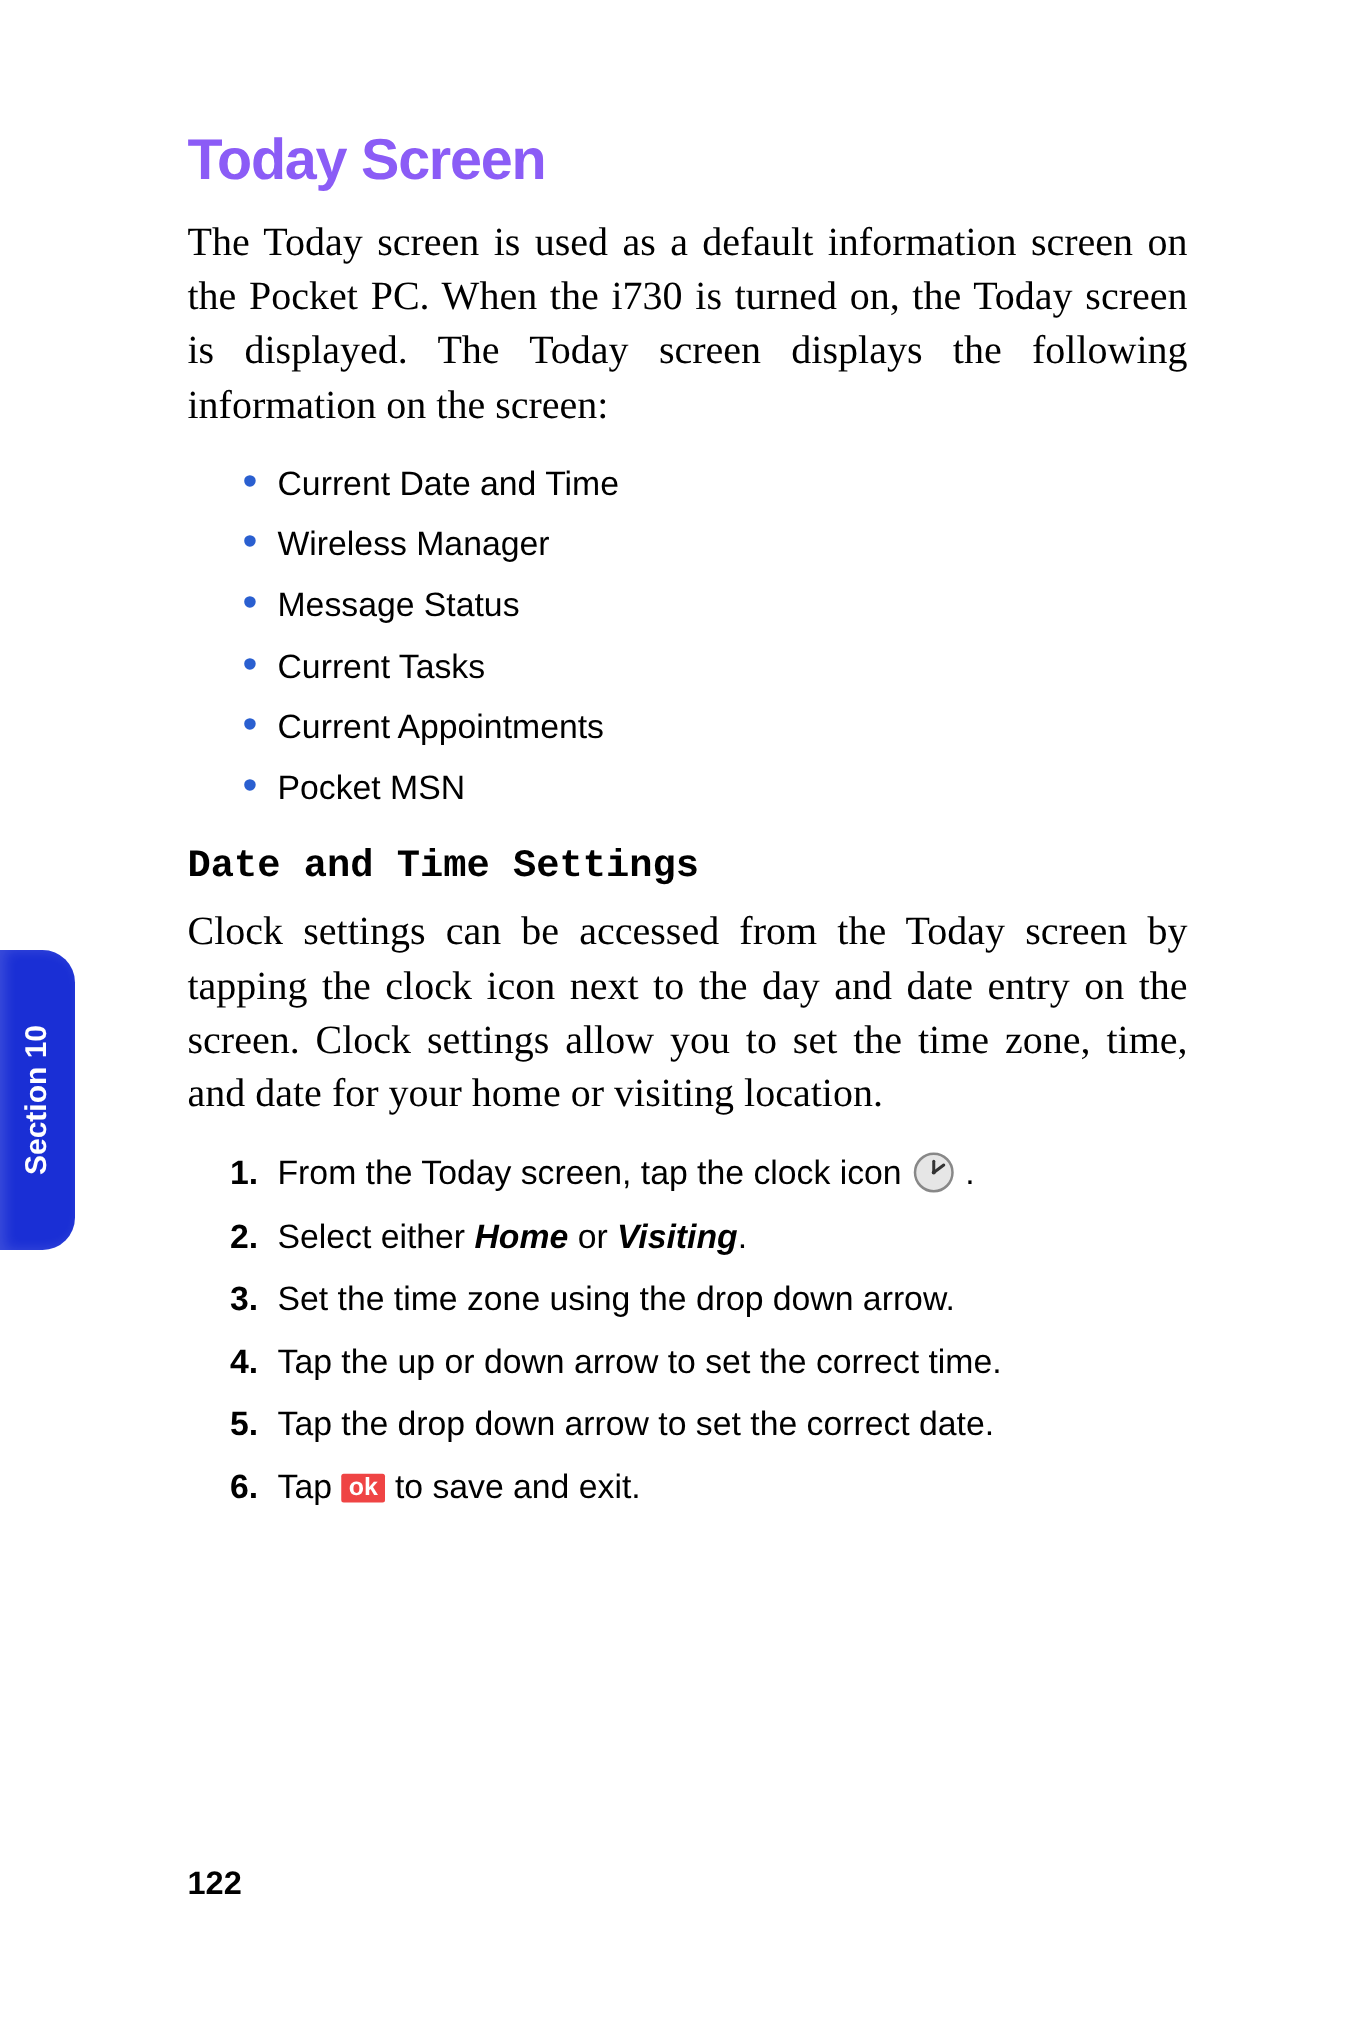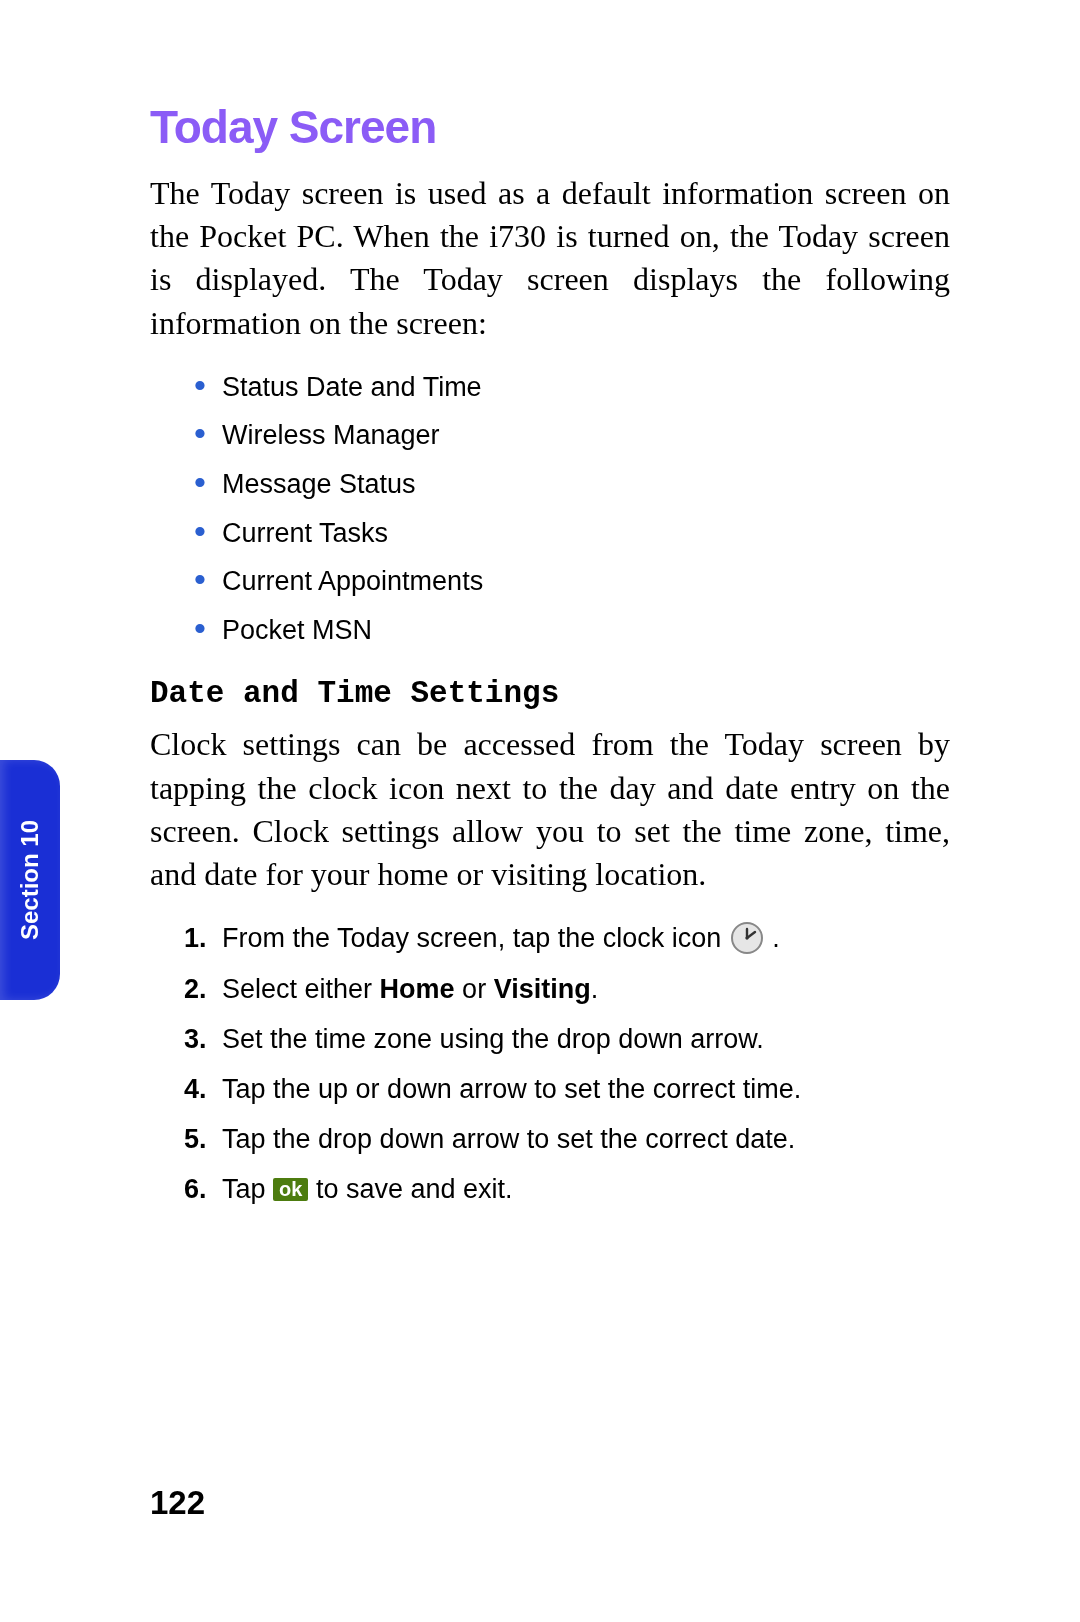--- a/index.html
+++ b/index.html
@@ -83,33 +83,34 @@
     content: counter(step) ".";
     position: absolute;
     left: -38px;
     top: 0;
     font-weight: 700;
     font-family: Arial, Helvetica, sans-serif;
   }
   .bold {
     font-weight: 700;
     font-family: Arial, Helvetica, sans-serif;
+    font-style: italic;
   }
   .inline-icon {
     display: inline-block;
     vertical-align: middle;
   }
   .clock-icon svg {
     width: 36px;
     height: 36px;
     vertical-align: -8px;
   }
   .ok-badge {
     display: inline-block;
-    background: #4d7c0f;
+    background: #ef4444;
     color: #fff;
     font-family: Arial, Helvetica, sans-serif;
     font-weight: 700;
     font-size: 20px;
     padding: 1px 6px 2px 6px;
     border-radius: 2px;
     vertical-align: 2px;
     line-height: 1;
   }
   .side-tab {
@@ -134,40 +135,40 @@
     font-weight: 700;
     font-size: 24px;
     white-space: nowrap;
   }
   .page-number {
     position: absolute;
     left: 150px;
     bottom: 100px;
     font-family: Arial, Helvetica, sans-serif;
     font-weight: 700;
-    font-size: 33px;
+    font-size: 26px;
   }
 </style>
 </head>
 <body>
 
 <div class="page">
 
   <div class="side-tab">
     <div class="side-tab-label">Section 10</div>
   </div>
 
   <div class="content">
 
     <div class="title">Today Screen</div>
 
     <p class="body-para">The Today screen is used as a default information screen on the Pocket PC. When the i730 is turned on, the Today screen is displayed. The Today screen displays the following information on the screen:</p>
 
     <ul class="bullets">
-      <li>Status Date and Time</li>
+      <li>Current Date and Time</li>
       <li>Wireless Manager</li>
       <li>Message Status</li>
       <li>Current Tasks</li>
       <li>Current Appointments</li>
       <li>Pocket MSN</li>
     </ul>
 
     <div class="subhead">Date and Time Settings</div>
 
     <p class="body-para" style="text-align:justify;">Clock settings can be accessed from the Today screen by tapping the clock icon next to the day and date entry on the screen. Clock settings allow you to set the time zone, time, and date for your home or visiting location.</p>

